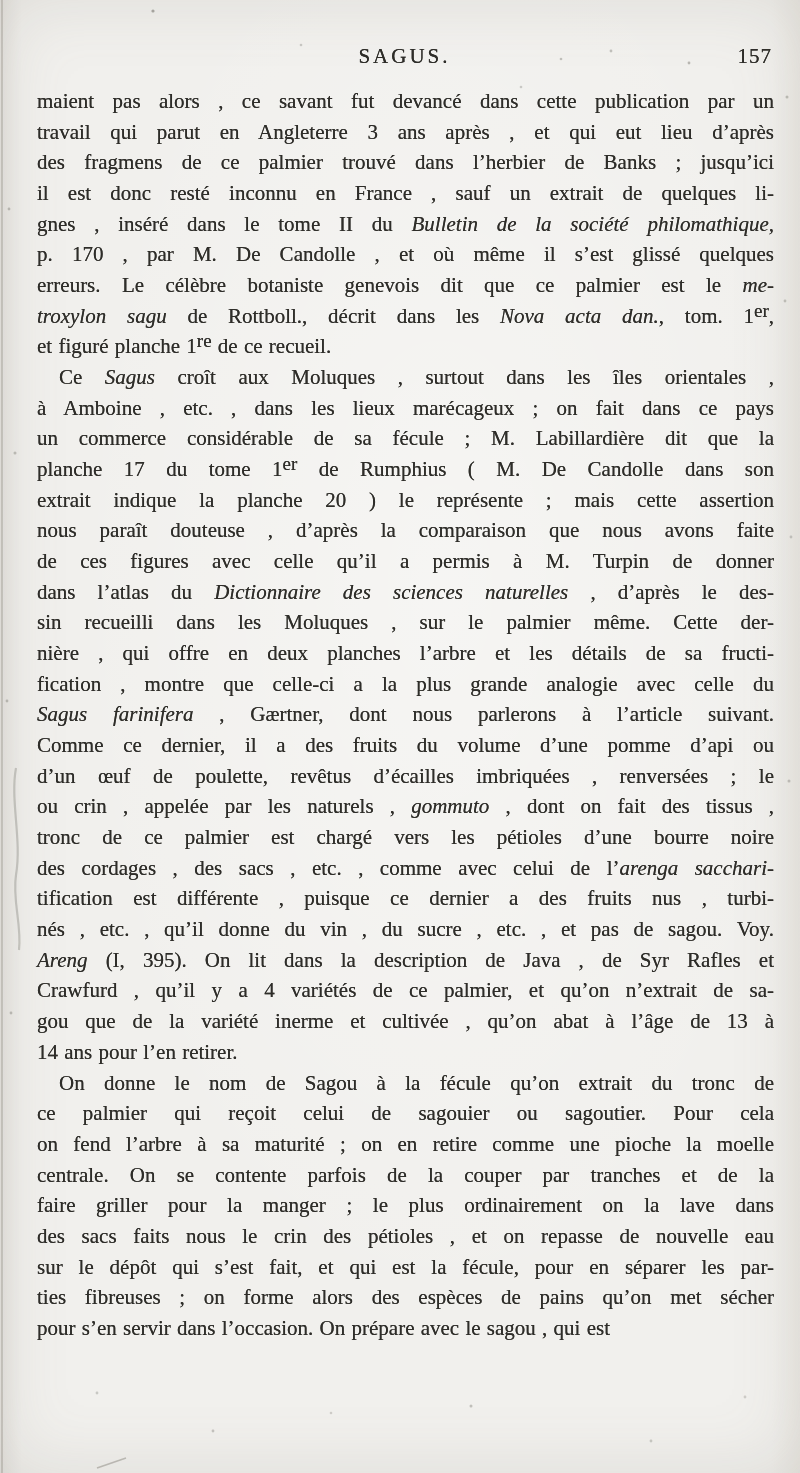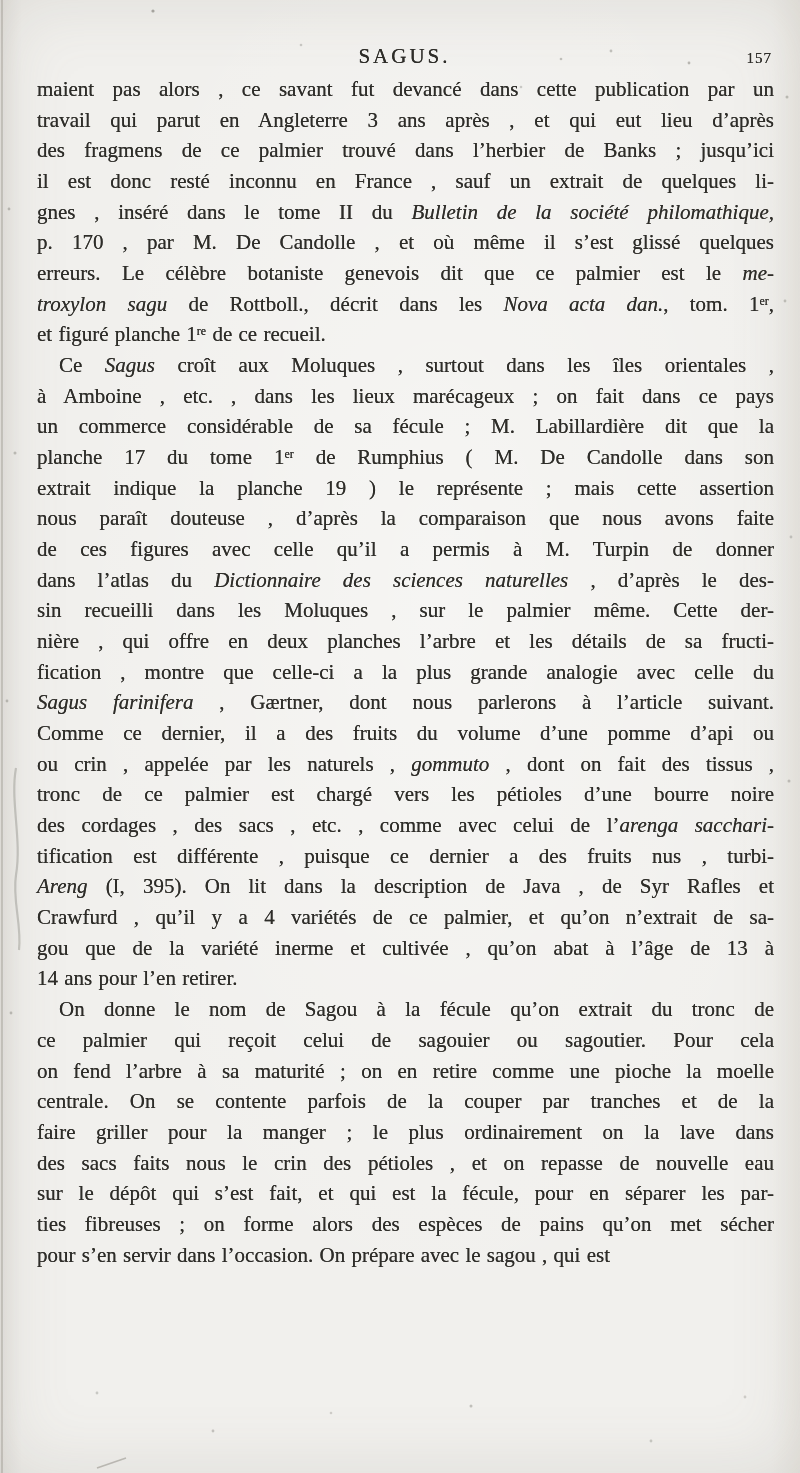--- a/index.html
+++ b/index.html
@@ -37,44 +37,44 @@
     align-items: baseline;
     font-size: 21px;
   }
   .head-title {
     letter-spacing: 3px;
     font-weight: 500;
     text-shadow: 0 0 0.5px var(--ink);
   }
   .head-page-number {
     justify-self: end;
-    font-size: 15px;
+    font-size: 21px;
     letter-spacing: 1px;
     text-shadow: 0 0 0.4px var(--ink);
   }
   .text-block {
     position: absolute;
-    top: 74px; left: 37px;
+    top: 86px; left: 37px;
     width: 737px;
     font-size: 21px;
   }
   .line {
     line-height: 30.68px;
     height: 30.68px;
     text-align: justify;
     text-align-last: justify;
     white-space: nowrap;
     word-spacing: 1px;
     text-shadow: 0 0 0.4px rgba(46,45,41,0.85);
   }
   .line.end { text-align-last: left; }
   .line.indent { text-indent: 22px; }
   .it { font-style: italic; }
   sup {
-    font-size: 12px;
+    font-size: 19px;
     line-height: 0;
     vertical-align: 6px;
     letter-spacing: 0;
   }
   .artifacts {
     position: absolute; inset: 0;
     pointer-events: none;
   }
   .speckles {
     position: absolute; top: 0; left: 0;
@@ -121,33 +121,35 @@
       <div class="line"><span>il est donc resté inconnu en France , sauf un extrait de quelques li-</span></div>
       <div class="line"><span>gnes , inséré dans le tome II du </span><span class="it">Bulletin de la société philomathique,</span></div>
       <div class="line"><span>p. 170 , par M. De Candolle , et où même il s’est glissé quelques</span></div>
       <div class="line"><span>erreurs. Le célèbre botaniste genevois dit que ce palmier est le </span><span class="it">me-</span></div>
       <div class="line"><span class="it">troxylon sagu</span><span> de Rottboll., décrit dans les </span><span class="it">Nova acta dan.</span><span>, tom. 1</span><sup>er</sup><span>,</span></div>
       <div class="line end"><span>et figuré planche 1</span><sup>re</sup><span> de ce recueil.</span></div>
       <div class="line indent"><span>Ce </span><span class="it">Sagus</span><span> croît aux Moluques , surtout dans les îles orientales ,</span></div>
       <div class="line"><span>à Amboine , etc. , dans les lieux marécageux ; on fait dans ce pays</span></div>
       <div class="line"><span>un commerce considérable de sa fécule ; M. Labillardière dit que la</span></div>
       <div class="line"><span>planche 17 du tome 1</span><sup>er</sup><span> de Rumphius ( M. De Candolle dans son</span></div>
-      <div class="line"><span>extrait indique la planche 19 ) le représente ; mais cette assertion</span></div>
+      <div class="line"><span>extrait indique la planche 20 ) le représente ; mais cette assertion</span></div>
       <div class="line"><span>nous paraît douteuse , d’après la comparaison que nous avons faite</span></div>
       <div class="line"><span>de ces figures avec celle qu’il a permis à M. Turpin de donner</span></div>
       <div class="line"><span>dans l’atlas du </span><span class="it">Dictionnaire des sciences naturelles</span><span> , d’après le des-</span></div>
       <div class="line"><span>sin recueilli dans les Moluques , sur le palmier même. Cette der-</span></div>
       <div class="line"><span>nière , qui offre en deux planches l’arbre et les détails de sa fructi-</span></div>
       <div class="line"><span>fication , montre que celle-ci a la plus grande analogie avec celle du</span></div>
       <div class="line"><span class="it">Sagus farinifera</span><span> , Gærtner, dont nous parlerons à l’article suivant.</span></div>
       <div class="line"><span>Comme ce dernier, il a des fruits du volume d’une pomme d’api ou</span></div>
+      <div class="line"><span>d’un œuf de poulette, revêtus d’écailles imbriquées , renversées ; le</span></div>
       <div class="line"><span>ou crin , appelée par les naturels , </span><span class="it">gommuto</span><span> , dont on fait des tissus ,</span></div>
       <div class="line"><span>tronc de ce palmier est chargé vers les pétioles d’une bourre noire</span></div>
       <div class="line"><span>des cordages , des sacs , etc. , comme avec celui de l’</span><span class="it">arenga sacchari-</span></div>
       <div class="line"><span>tification est différente , puisque ce dernier a des fruits nus , turbi-</span></div>
+      <div class="line"><span>nés , etc. , qu’il donne du vin , du sucre , etc. , et pas de sagou. Voy.</span></div>
       <div class="line"><span class="it">Areng</span><span> (I, 395). On lit dans la description de Java , de Syr Rafles et</span></div>
       <div class="line"><span>Crawfurd , qu’il y a 4 variétés de ce palmier, et qu’on n’extrait de sa-</span></div>
       <div class="line"><span>gou que de la variété inerme et cultivée , qu’on abat à l’âge de 13 à</span></div>
       <div class="line end"><span>14 ans pour l’en retirer.</span></div>
       <div class="line indent"><span>On donne le nom de Sagou à la fécule qu’on extrait du tronc de</span></div>
       <div class="line"><span>ce palmier qui reçoit celui de sagouier ou sagoutier. Pour cela</span></div>
       <div class="line"><span>on fend l’arbre à sa maturité ; on en retire comme une pioche la moelle</span></div>
       <div class="line"><span>centrale. On se contente parfois de la couper par tranches et de la</span></div>
       <div class="line"><span>faire griller pour la manger ; le plus ordinairement on la lave dans</span></div>
       <div class="line"><span>des sacs faits nous le crin des pétioles , et on repasse de nouvelle eau</span></div>

